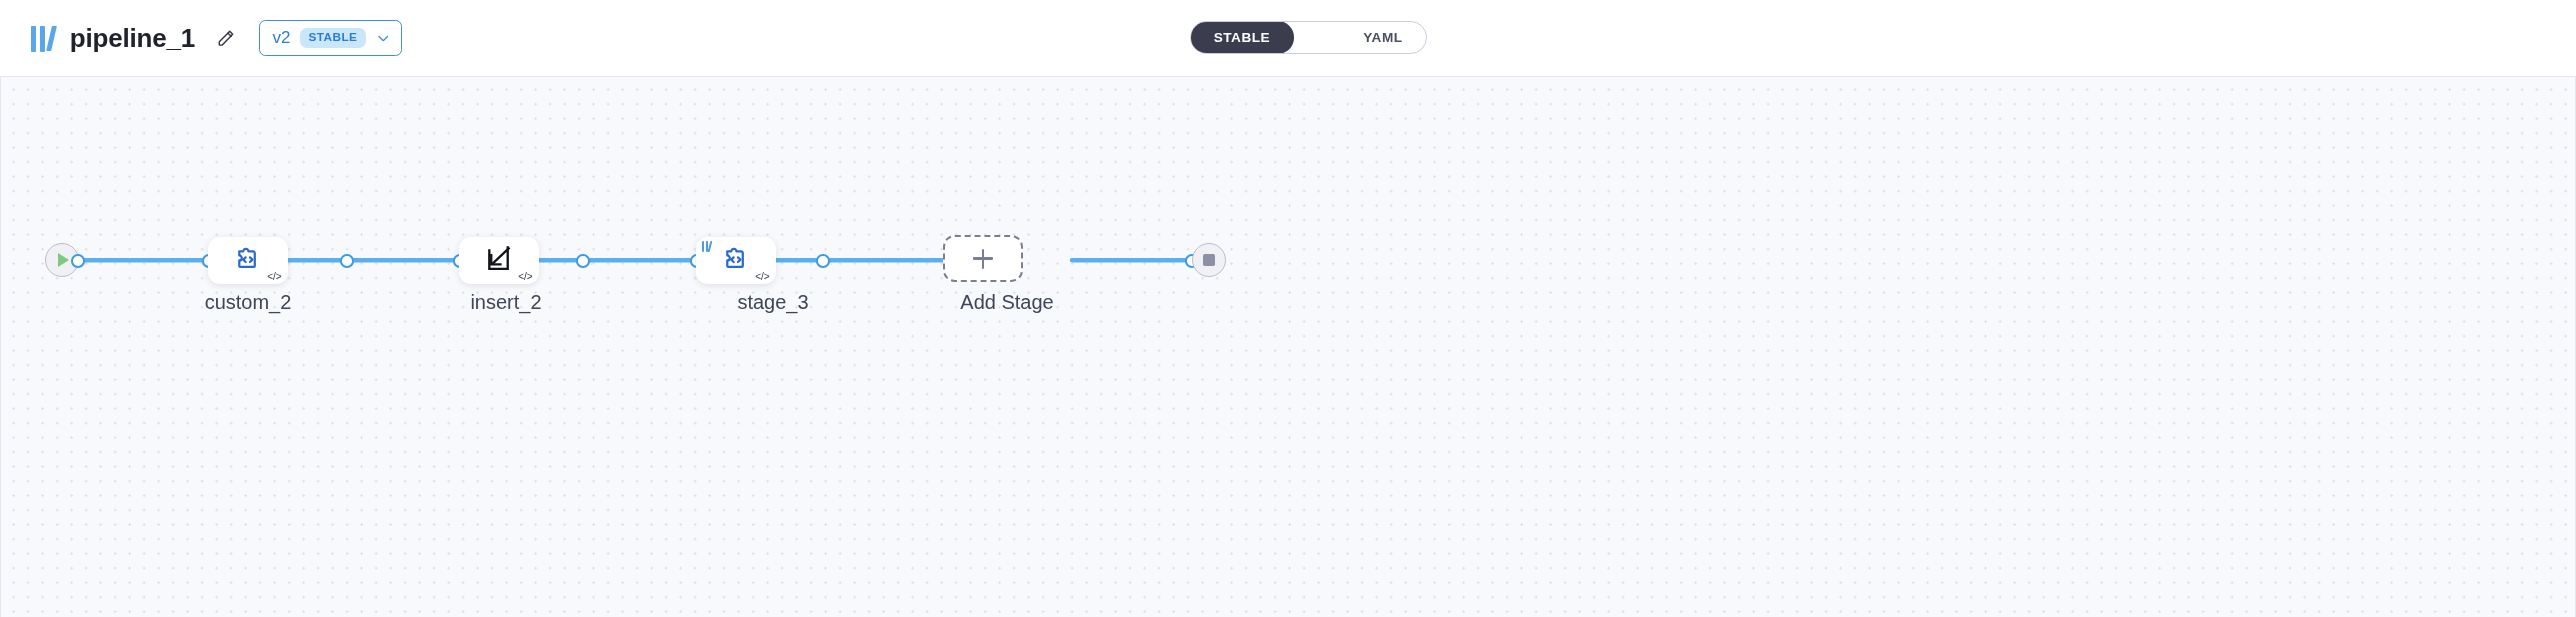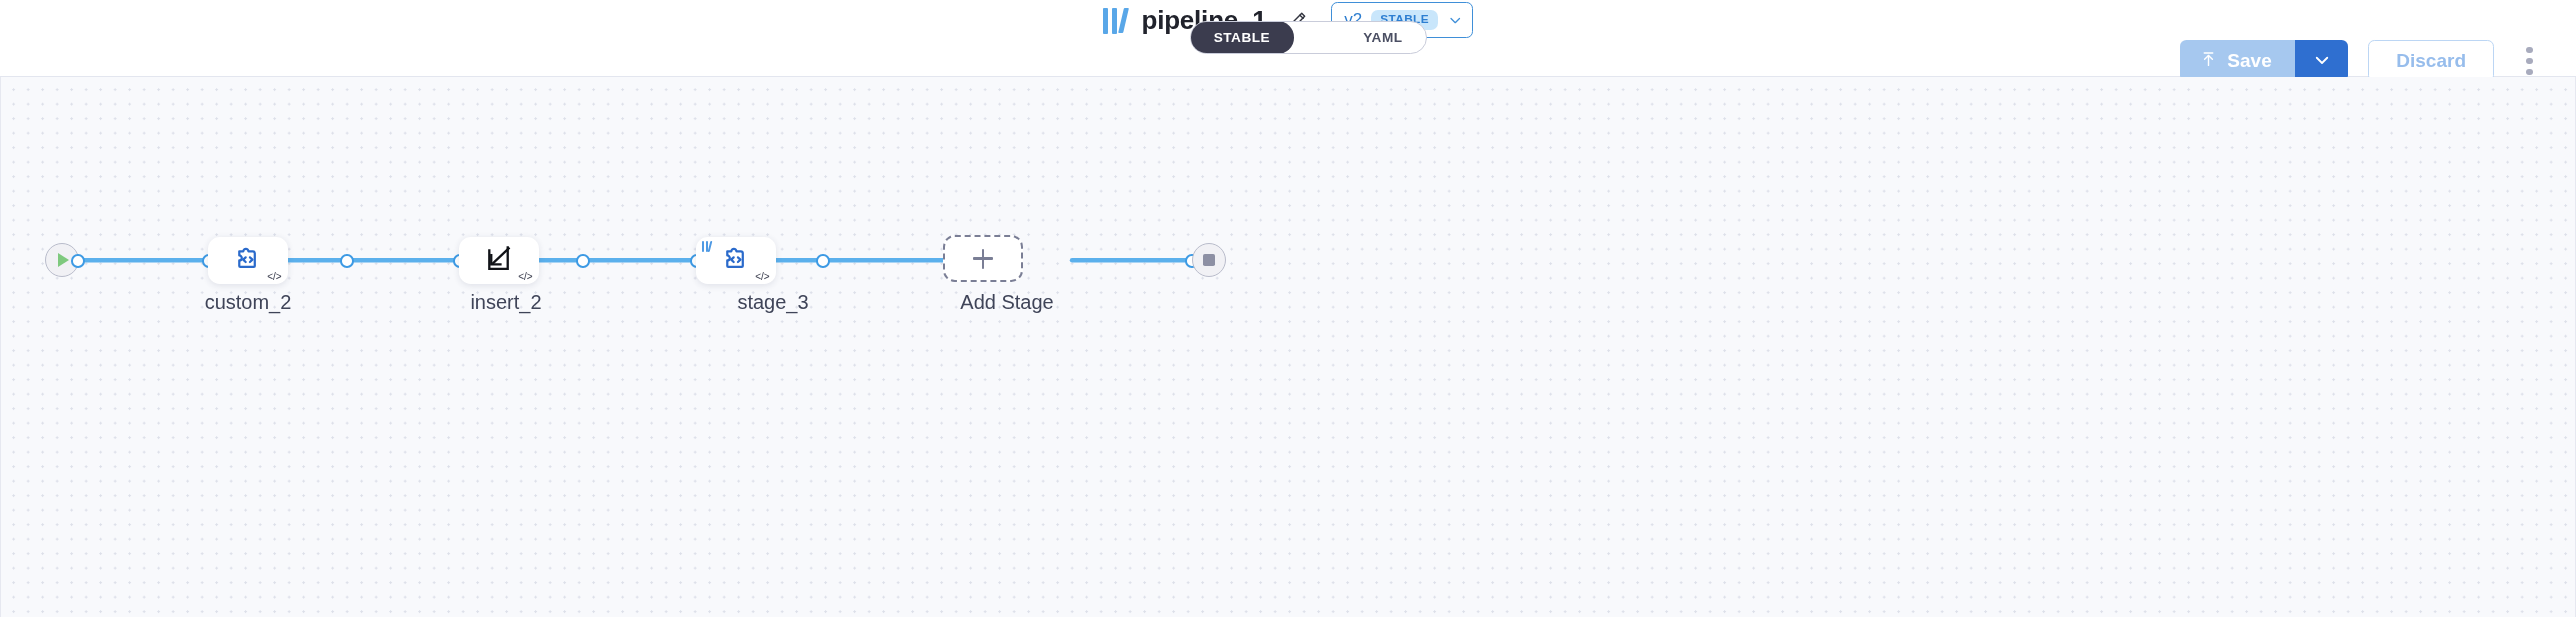--- a/index.html
+++ b/index.html
@@ -14,21 +14,20 @@
 
   
   .header {
     position: relative;
     height: 77px;
     background: #ffffff;
     border-bottom: 0.9px solid #e3e6ef;
     display: flex;
     align-items: center;
     padding: 0 31px 0 31px;
-    flex-direction: column;
   }
 
   .header-left {
     display: flex;
     align-items: center;
     gap: 0;
   }
 
   .logo-mark {
     display: flex;
@@ -349,49 +348,20 @@
         </svg>
       </span>
     </div>
   </div>
 
   <div class="view-toggle">
     <div class="seg active">STABLE</div>
     <div class="seg">YAML</div>
   </div>
 
-  <div class="header-right">
-    <div class="save-group">
-      <div class="save-main">
-        <span>
-          <svg width="17" height="18" viewBox="0 0 24 24" fill="none" stroke="#ffffff" stroke-width="2" stroke-linecap="round" stroke-linejoin="round">
-            <line x1="6" y1="3.5" x2="18" y2="3.5"></line>
-            <line x1="12" y1="21" x2="12" y2="7"></line>
-            <polyline points="6.5,12.5 12,7 17.5,12.5"></polyline>
-          </svg>
-        </span>
-        <span>Save</span>
-      </div>
-      <div class="save-caret">
-        <span>
-          <svg width="18" height="18" viewBox="0 0 24 24" fill="none" stroke="#ffffff" stroke-width="2.4" stroke-linecap="round" stroke-linejoin="round">
-            <polyline points="5,9 12,16 19,9"></polyline>
-          </svg>
-        </span>
-      </div>
-    </div>
-
-    <div class="discard-btn">Discard</div>
-
-    <div class="kebab">
-      <i></i>
-        <i></i>
-        <i></i>
-    </div>
-  </div>
 </div>
 
 <div class="canvas">
 
   <svg class="edges" width="2576" height="540" viewBox="0 0 2838 595">
     <g stroke="#5bb0ec" stroke-width="5" stroke-linecap="round">
       <line x1="84" y1="202" x2="228" y2="202"></line>
       <line x1="228" y1="202" x2="380" y2="202"></line>
       <line x1="380" y1="202" x2="505" y2="202"></line>
       <line x1="505" y1="202" x2="640" y2="202"></line>

